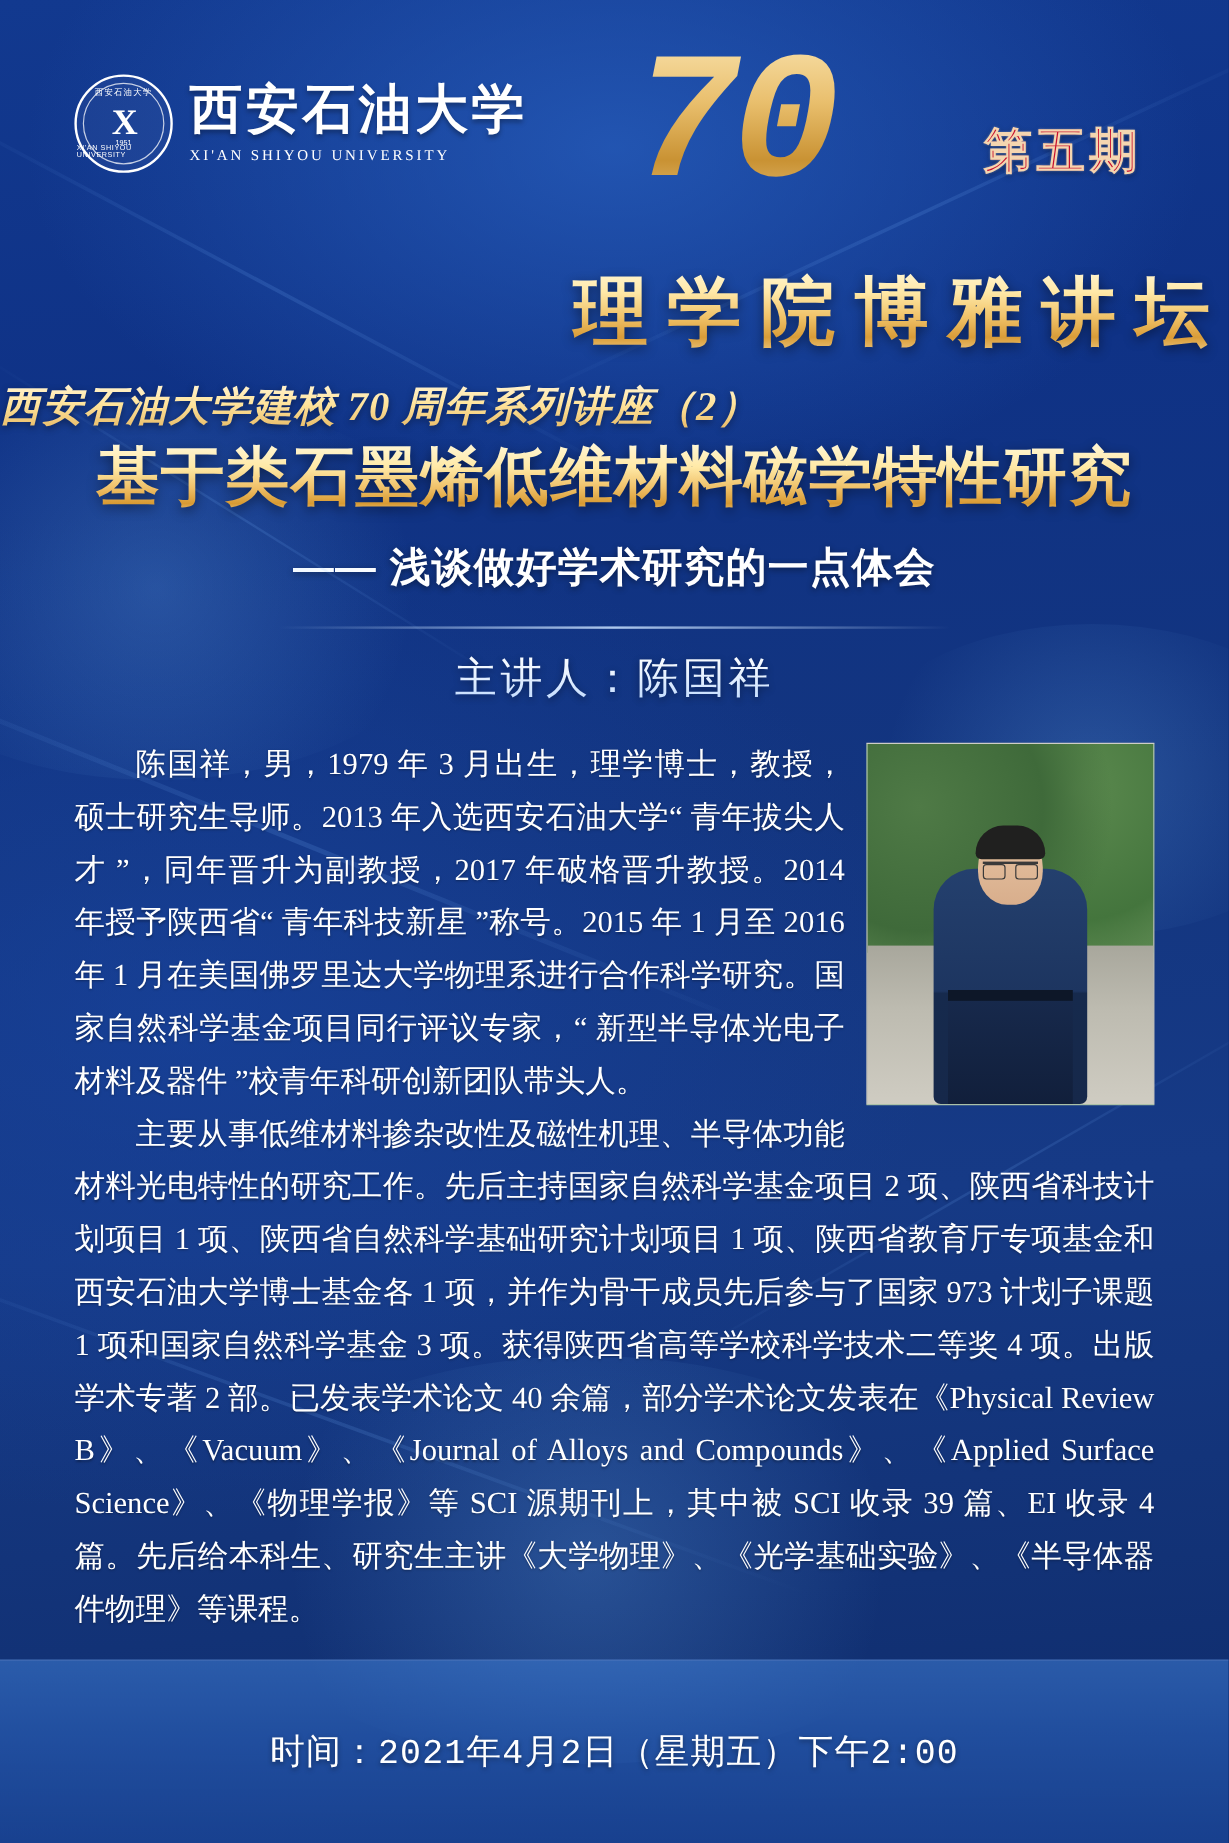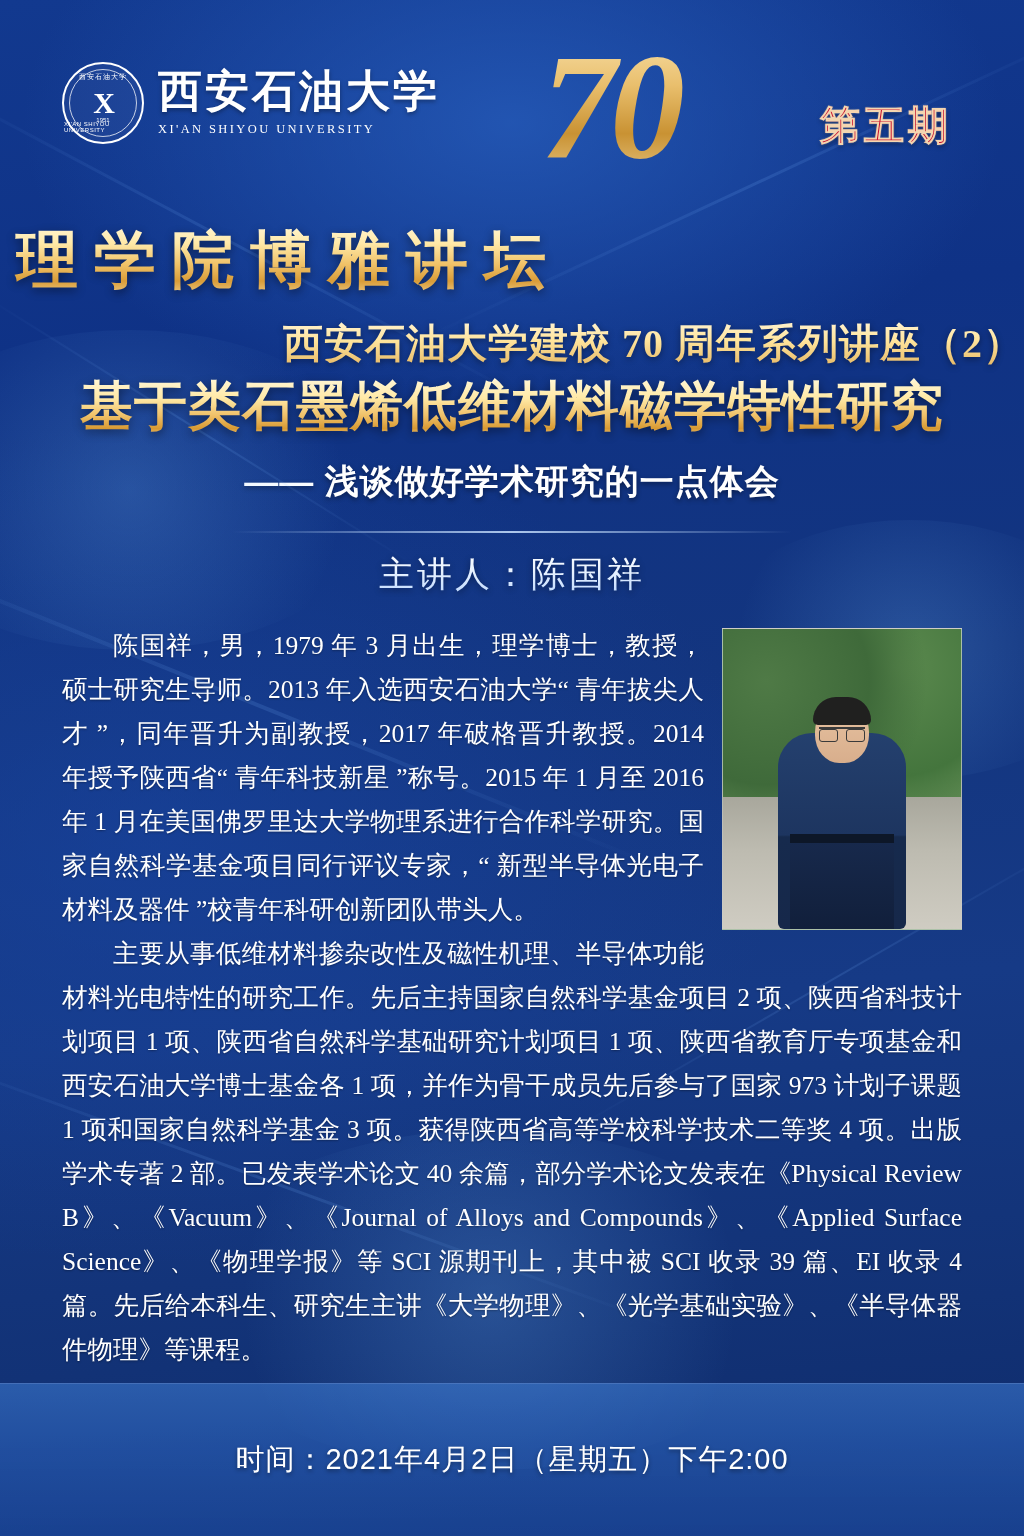--- a/index.html
+++ b/index.html
@@ -121,21 +121,21 @@
     letter-spacing: 2.4px;
     margin-top: 6px;
     font-family: "Liberation Serif", serif;
   }
   .anniv {
     position: absolute;
     left: 495px;
     top: 22px;
     width: 230px;
     height: 180px;
-    font-family: Liberation Serif, serif;
+    font-family: Liberation Mono, monospace;
     font-size: 150px;
     font-style: italic;
     font-weight: bold;
     line-height: 170px;
     text-align: center;
     background: linear-gradient(180deg, #fbe6b4 0%, #e9bf6d 35%, #c99233 62%, #f3dca6 100%);
     -webkit-background-clip: text;
     background-clip: text;
     color: transparent;
     letter-spacing: -6px;
@@ -150,45 +150,46 @@
     font-weight: bold;
     color: #c8102e;
     letter-spacing: 4px;
     text-shadow: 0 0 2px rgba(255,255,255,0.6), 0 2px 5px rgba(0,0,0,0.45);
     -webkit-text-stroke: 0.6px #f4d6b0;
   }
 
   
   .forum-title {
     margin-top: 18px;
-    text-align: left;
+    text-align: right;
     font-family: "Liberation Serif", serif;
     font-weight: bold;
     font-size: 62px;
     letter-spacing: 16px;
     padding-left: 16px;
     background: linear-gradient(180deg, #fff9e2 0%, #ffe9a8 30%, #f0c268 55%, #d99c38 75%, #f7e0a8 100%);
     -webkit-background-clip: text;
     background-clip: text;
     color: transparent;
     filter: drop-shadow(0 3px 5px rgba(0,0,0,0.45));
   }
   .series {
     margin-top: 14px;
-    text-align: right;
-    font-family: "Liberation Serif", serif;
-    font-weight: bold;
-    font-size: 40px;
+    text-align: left;
+    font-family: "Liberation Serif", serif;
+    font-weight: bold;
+    font-size: 34px;
     letter-spacing: 1px;
     background: linear-gradient(180deg, #fff6dd 0%, #ffe49c 45%, #e6b košt 100%);
     background: linear-gradient(180deg, #fff6dd 0%, #ffe49c 45%, #e2b15c 100%);
     -webkit-background-clip: text;
     background-clip: text;
     color: transparent;
     filter: drop-shadow(0 2px 3px rgba(0,0,0,0.4));
+    font-style: italic;
   }
   .main-title {
     text-align: center;
     font-family: "Liberation Serif", serif;
     font-weight: bold;
     font-size: 53px;
     letter-spacing: 1px;
     background: linear-gradient(180deg, #fffbe8 0%, #ffe9a6 38%, #efc068 62%, #d89a33 80%, #fbe9bd 100%);
     -webkit-background-clip: text;
     background-clip: text;
@@ -343,21 +344,21 @@
     background: linear-gradient(180deg, rgba(63,126,214,0.55) 0%, rgba(46,104,196,0.55) 40%, rgba(30,78,166,0.6) 100%);
     border-top: 1px solid rgba(150,195,255,0.35);
     display: flex;
     flex-direction: column;
     justify-content: center;
     align-items: center;
     gap: 12px;
   }
   .footer .line {
     color: #ffffff;
-    font-family: Liberation Sans, sans-serif;
+    font-family: Liberation Mono, monospace;
     font-size: 29px;
     letter-spacing: 1px;
     text-shadow: 0 2px 4px rgba(0,0,0,0.4);
   }
 </style>
 </head>
 <body>
 
 <div class="poster">
 

